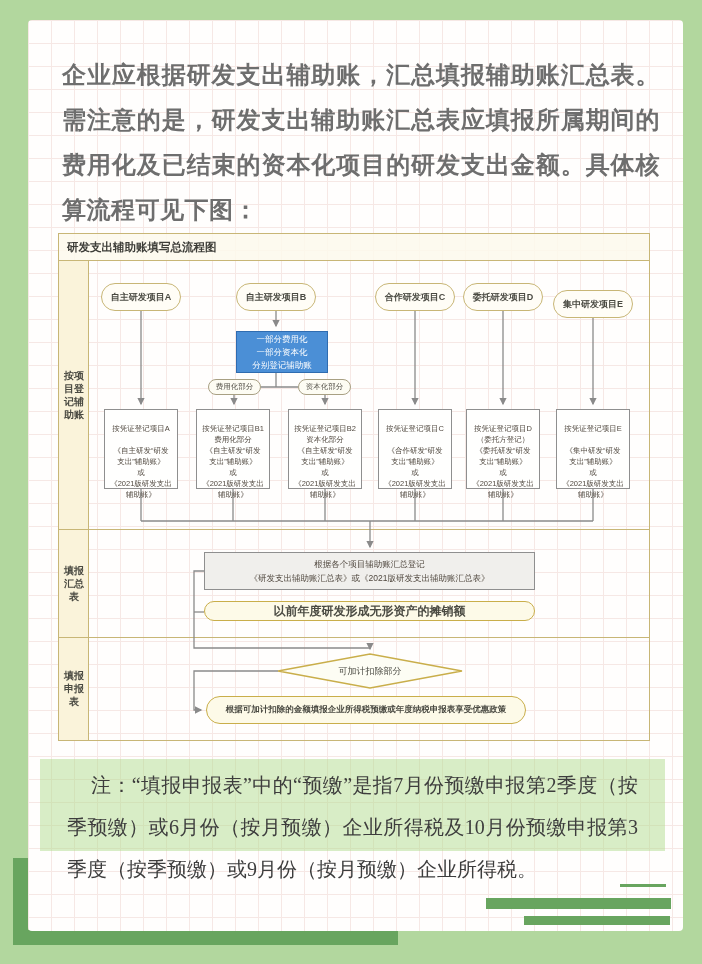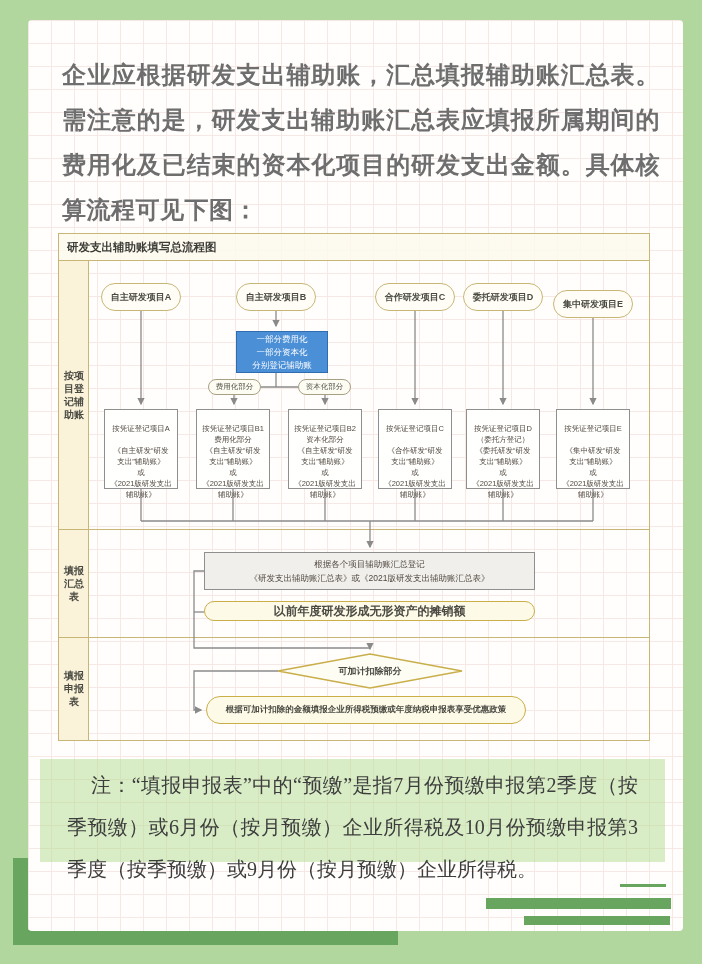--- a/index.html
+++ b/index.html
@@ -72,31 +72,31 @@
     left:145px; top:318px; width:331px; height:38px;
     border:1px solid #8f8f8f; background:#f0efec;
     font-size:8.5px; line-height:14px; color:#50483f;
   }
   .amort {
     left:145px; top:367px; width:331px; height:20px;
     border:1.5px solid var(--yellow,#c9ae4a); border-radius:11px;
     background:#fdfae8; font-size:12px; font-weight:bold;
   }
   .decision-text {
-    left:219px; top:420px; width:184px; height:34px; font-size:9px; font-weight:bold;
+    left:219px; top:420px; width:184px; height:34px; font-size:9px; font-weight:normal;
   }
   .final {
     left:147px; top:462px; width:320px; height:28px;
     border:1.5px solid var(--yellow,#c9ae4a); border-radius:14px;
     background:#fdfae8; font-size:8.5px; font-weight:bold;
   }
   #flow-svg { position:absolute; left:0; top:0; pointer-events:none; }
   
   #note {
-    position:absolute; left:40px; top:759px; width:625px; height:103px;
+    position:absolute; left:40px; top:759px; width:625px; height:92px;
     background:rgba(173,219,138,.48);
   }
   #note-text {
     padding:5px 27px 0 27px; text-indent:1.2em;
     font-family:"Liberation Serif","DejaVu Serif",serif;
     font-size:20px; line-height:42px; color:#3d3d3d; text-align:justify;
   }
 </style>
 </head>
 <body>

